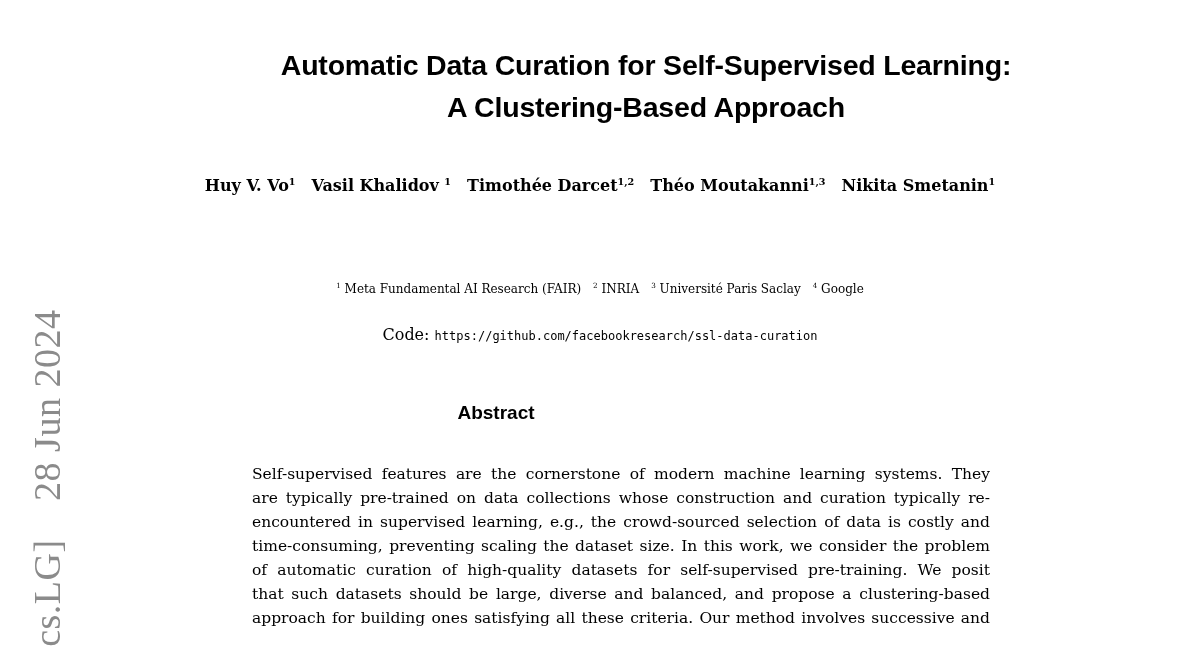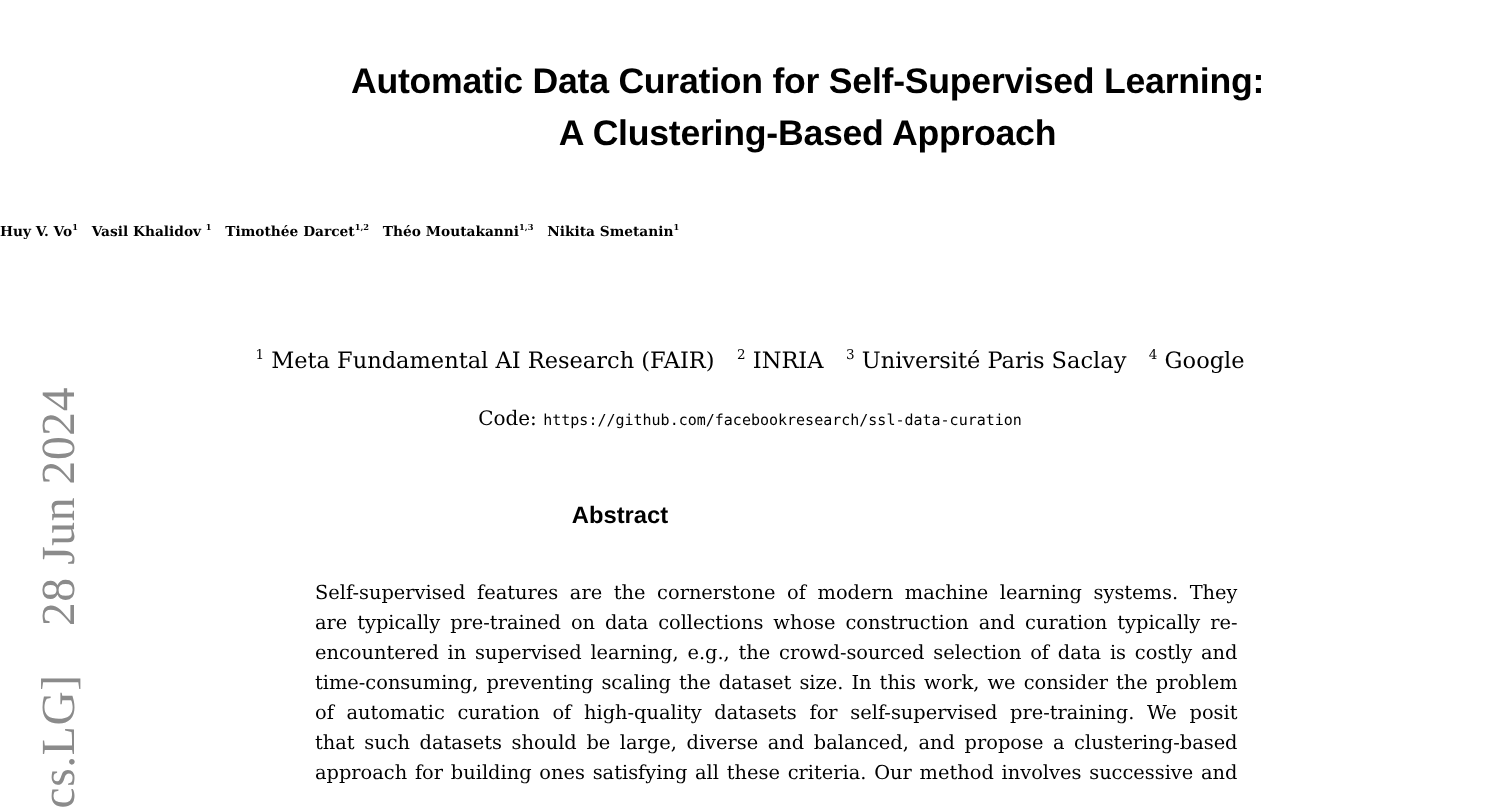--- a/index.html
+++ b/index.html
@@ -43,38 +43,39 @@
     line-height: 42px;
     letter-spacing: -0.2px;
     padding-left: 46px;
   }
 
   .authors-block {
     position: absolute;
     top: 175px;
     left: 0;
     width: 1200px;
+    text-align: center;
     font-family: "DejaVu Serif", serif;
     font-weight: bold;
-    font-size: 11px;
+    font-size: 16px;
     line-height: 22.5px;
   }
   sup {
     font-size: 60%;
     line-height: 0;
   }
 
   .affiliations {
     position: absolute;
     top: 278px;
     left: 0;
     width: 1200px;
     text-align: center;
     font-family: "DejaVu Serif", serif;
-    font-size: 18px;
+    font-size: 12px;
     line-height: 22px;
   }
 
   .code-line {
     position: absolute;
     top: 325px;
     left: 0;
     width: 1200px;
     text-align: center;
     font-family: "DejaVu Serif", serif;

